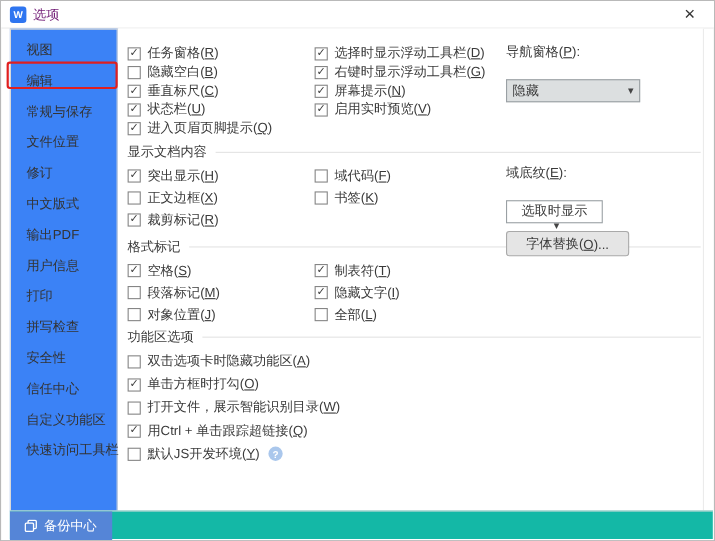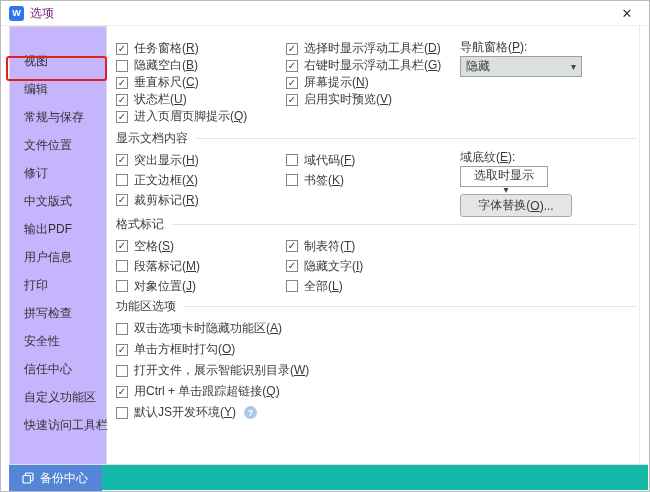--- a/index.html
+++ b/index.html
@@ -7,21 +7,21 @@
   body { font-family: "Liberation Sans", "DejaVu Sans", sans-serif; font-size:12px; color:#3a3a3a; background:#fff; }
   .window { position:relative; width:650px; height:492px; border:1px solid #b9b9b9; background:#fff; overflow:hidden; }
 
   
   .titlebar { position:absolute; top:0; left:0; right:0; height:25px; display:flex; align-items:center; padding:0 8px; background:#fff; border-bottom:1px solid #ececec; }
   .app-icon { width:15px; height:15px; border-radius:3px; background:#2e75f0; color:#fff; font-size:9px; font-weight:bold; display:flex; align-items:center; justify-content:center; margin-right:6px; }
   .title { font-size:12px; color:#701a75; }
   .close-btn { margin-left:auto; width:28px; height:22px; display:flex; align-items:center; justify-content:center; font-size:13px; color:#333; cursor:pointer; }
 
   
-  .sidebar { position:absolute; left:8px; top:25px; width:98px; bottom:26px; border:1px solid #d9d9d9; border-bottom:none; background:#c4b5fd; padding-top:20px; }
+  .sidebar { position:absolute; left:8px; top:25px; width:98px; bottom:26px; border:1px solid #d9d9d9; border-bottom:none; background:#3b82f6; padding-top:4px; }
   .sb-item { height:28px; line-height:28px; padding-left:14px; color:#333; cursor:pointer; white-space:nowrap; }
 
   
   .annotation { position:absolute; left:5px; top:55px; width:101px; height:25px; border:2px solid #e01f1f; border-radius:3px; z-index:20; pointer-events:none; }
 
   
   .bottombar { position:absolute; left:8px; right:1px; bottom:1px; height:26px; background:#14b8a6; border-top:1px solid #e0e0e0; }
   .backup-btn { position:absolute; left:0; top:0; width:93px; height:26px; background:#5585d7; color:#fff; display:flex; align-items:center; padding-left:13px; cursor:pointer; }
   .backup-btn span.lbl { margin-left:6px; }
 
@@ -46,21 +46,21 @@
   .section:nth-child(2) .sec-body { min-height:64px; }
   .section:nth-child(3) .sec-body { min-height:60px; }
   .section:nth-child(4) .sec-body { min-height:110px; }
 
   .cb { width:12px; height:12px; border:1px solid #858585; background:#fff; display:flex; align-items:center; justify-content:center; font-size:10px; line-height:10px; color:#3a3a3a; cursor:pointer; flex:0 0 auto; }
   .cb:not(.checked) { color:transparent; }
   .srow .lbl { margin-left:6px; white-space:nowrap; }
   .accel u { text-decoration:underline; }
 
   .side .side-label { height:16px; line-height:14px; white-space:nowrap; }
-  .dropdown { margin-top:0; height:21px; border:1px solid #9aa0a4; background:#fff; display:flex; align-items:center; padding:0 5px; cursor:pointer; }
+  .dropdown { margin-top:16px; height:21px; border:1px solid #9aa0a4; background:#fff; display:flex; align-items:center; padding:0 5px; cursor:pointer; }
   .dropdown .dval { flex:1; white-space:nowrap; }
   .dropdown .chev { font-size:10px; color:#444; margin-left:4px; }
   .section:nth-child(1) .dropdown { width:122px; background:#dcdfe0; }
   .section:nth-child(2) .dropdown { width:88px;flex-direction:column; }
   .side-btn { margin-top:7px; width:112px; height:23px; border:1px solid #a9a9a9; border-radius:3px; background:#e5e5e5; display:flex; align-items:center; justify-content:center; cursor:pointer; white-space:nowrap; }
 
   .help { width:13px; height:13px; border-radius:50%; background:#aac7ec; color:#fff; font-size:9px; font-weight:bold; display:flex; align-items:center; justify-content:center; margin-left:8px; cursor:pointer; }
 </style>
 </head>
 <body>

